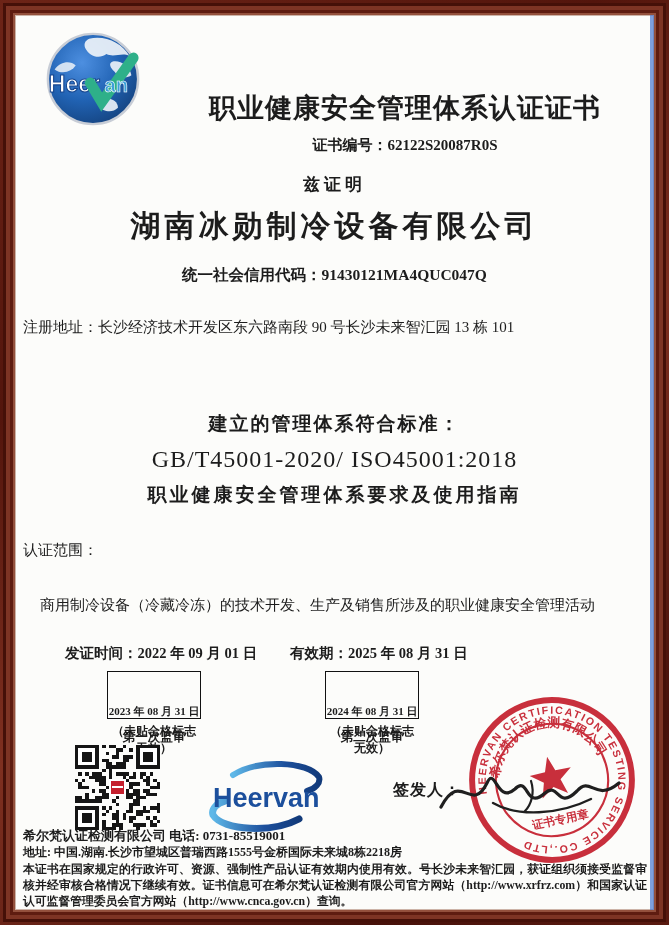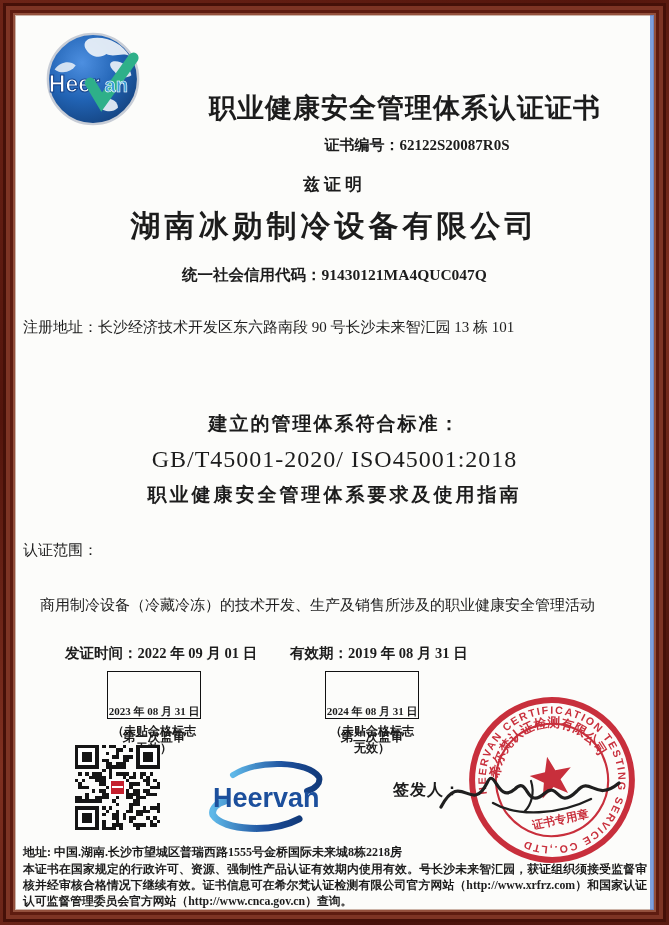--- a/index.html
+++ b/index.html
@@ -12,21 +12,21 @@
   .page{
     position:absolute;inset:15px;background:#fcfcfa;
     box-shadow:0 0 0 2px #93503c,0 0 0 5px #5e1c10,0 0 0 9px #7d3424,0 0 0 12px #451008,
                inset 0 0 0 1px #cdb4a8;
   }
   .abs{position:absolute;}
   .ctr{text-align:center;}
   .blue-edge{position:absolute;top:0;bottom:0;right:0;width:4px;background:#3b6fd0;opacity:.65;}
 
   .title{left:150px;top:75px;width:480px;font-size:27px;font-weight:bold;letter-spacing:1px;}
-  .certno{left:162px;top:121px;width:480px;font-size:15px;font-weight:bold;}
+  .certno{left:150px;top:121px;width:480px;font-size:15px;font-weight:bold;}
   .certify{left:0;top:158px;width:639px;font-size:17px;font-weight:bold;letter-spacing:4px;}
   .company{left:0;top:191px;width:639px;font-size:30px;font-weight:bold;letter-spacing:4px;}
   .credit{left:0;top:250px;width:639px;font-size:15.5px;font-weight:bold;}
   .addr{left:8px;width:625px;font-size:15px;}
   .addr1{top:303px;}
   .addr2{top:348px;}
   .stdhead{left:0;top:396px;width:639px;font-size:19px;font-weight:bold;letter-spacing:2px;}
   .stdcode{left:0;top:431px;width:639px;font-size:24px;letter-spacing:1px;}
   .stdname{left:0;top:467px;width:639px;font-size:19px;font-weight:bold;letter-spacing:3px;}
   .scopelabel{left:8px;top:526px;font-size:15px;}
@@ -88,21 +88,21 @@
     <div class="abs addr addr1"><span>注册地址：</span><span>长沙经济技术开发区东六路南段 90 号长沙未来智汇园 13 栋 101</span></div>
 
     <div class="abs ctr stdhead">建立的管理体系符合标准：</div>
     <div class="abs ctr stdcode">GB/T45001-2020/ ISO45001:2018</div>
     <div class="abs ctr stdname">职业健康安全管理体系要求及使用指南</div>
 
     <div class="abs scopelabel">认证范围：</div>
     <div class="abs scopetext">商用制冷设备（冷藏冷冻）的技术开发、生产及销售所涉及的职业健康安全管理活动</div>
 
     <div class="abs daterow issue"><span>发证时间：</span><span>2022 年 09 月 01 日</span></div>
-    <div class="abs daterow valid"><span>有效期：</span><span>2019 年 08 月 31 日</span></div>
+    <div class="abs daterow valid"><span>有效期：</span><span>2025 年 08 月 31 日</span></div>
 
     <div class="abs auditbox box1">
       <div class="d">2023 年 08 月 31 日</div>
       <div class="n">（未贴合格标志无效）</div>
     </div>
     <div class="abs auditbox box2">
       <div class="d">2024 年 08 月 31 日</div>
       <div class="n">（未贴合格标志无效）</div>
     </div>
     <div class="abs caption cap1">第一次监审</div>
@@ -342,16 +342,17 @@
     </div>
 
     <div class="abs signature">
       <svg viewBox="0 0 210 80" width="210" height="80">
         <path d="M6,54 C26,16 36,62 52,30 C60,12 62,52 80,36 C94,22 90,58 110,40 C124,28 122,58 142,38 C156,22 160,50 184,30" stroke="#1f1f1f" stroke-width="3.2" fill="none" stroke-linecap="round"></path>
         <path d="M58,50 C82,64 124,62 156,46" stroke="#1f1f1f" stroke-width="2.4" fill="none" stroke-linecap="round"></path>
         <path d="M96,28 C100,40 96,52 90,58" stroke="#1f1f1f" stroke-width="2.2" fill="none" stroke-linecap="round"></path>
       </svg>
     </div>
 
+    <div class="abs f1">希尔梵认证检测有限公司  电话: 0731-85519001</div>
     <div class="abs f2">地址: 中国.湖南.长沙市望城区普瑞西路1555号金桥国际未来城8栋2218房</div>
     <div class="abs legal">本证书在国家规定的行政许可、资源、强制性产品认证有效期内使用有效。号长沙未来智汇园，获证组织须接受监督审核并经审核合格情况下继续有效。证书信息可在希尔梵认证检测有限公司官方网站（http://www.xrfrz.com）和国家认证认可监督管理委员会官方网站（http://www.cnca.gov.cn）查询。</div>
   </div>
 </div>
 
 </body></html>

